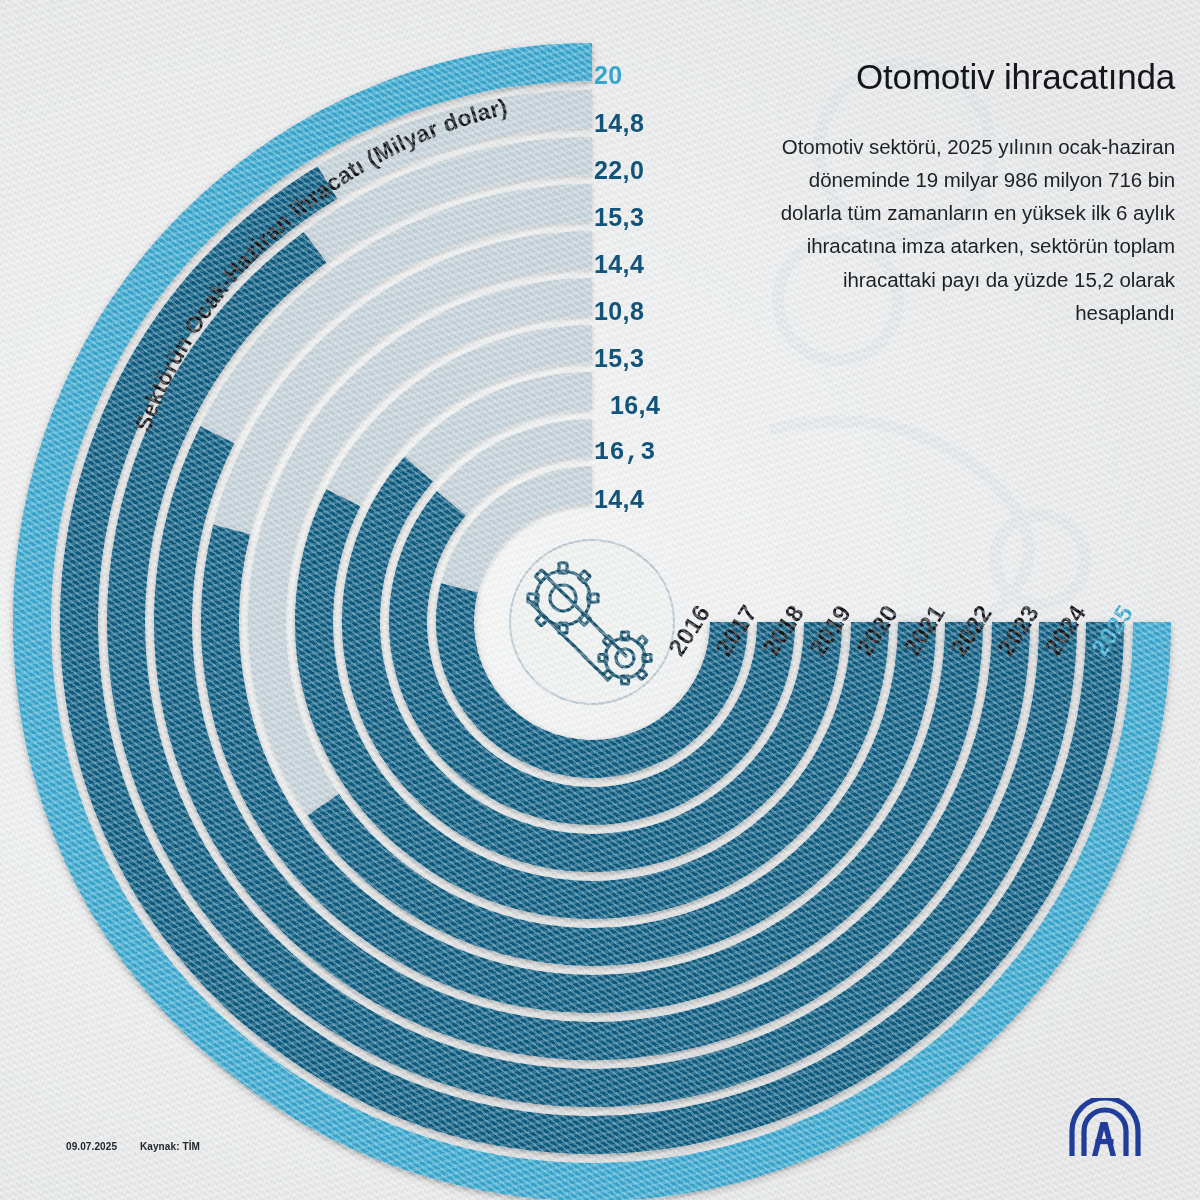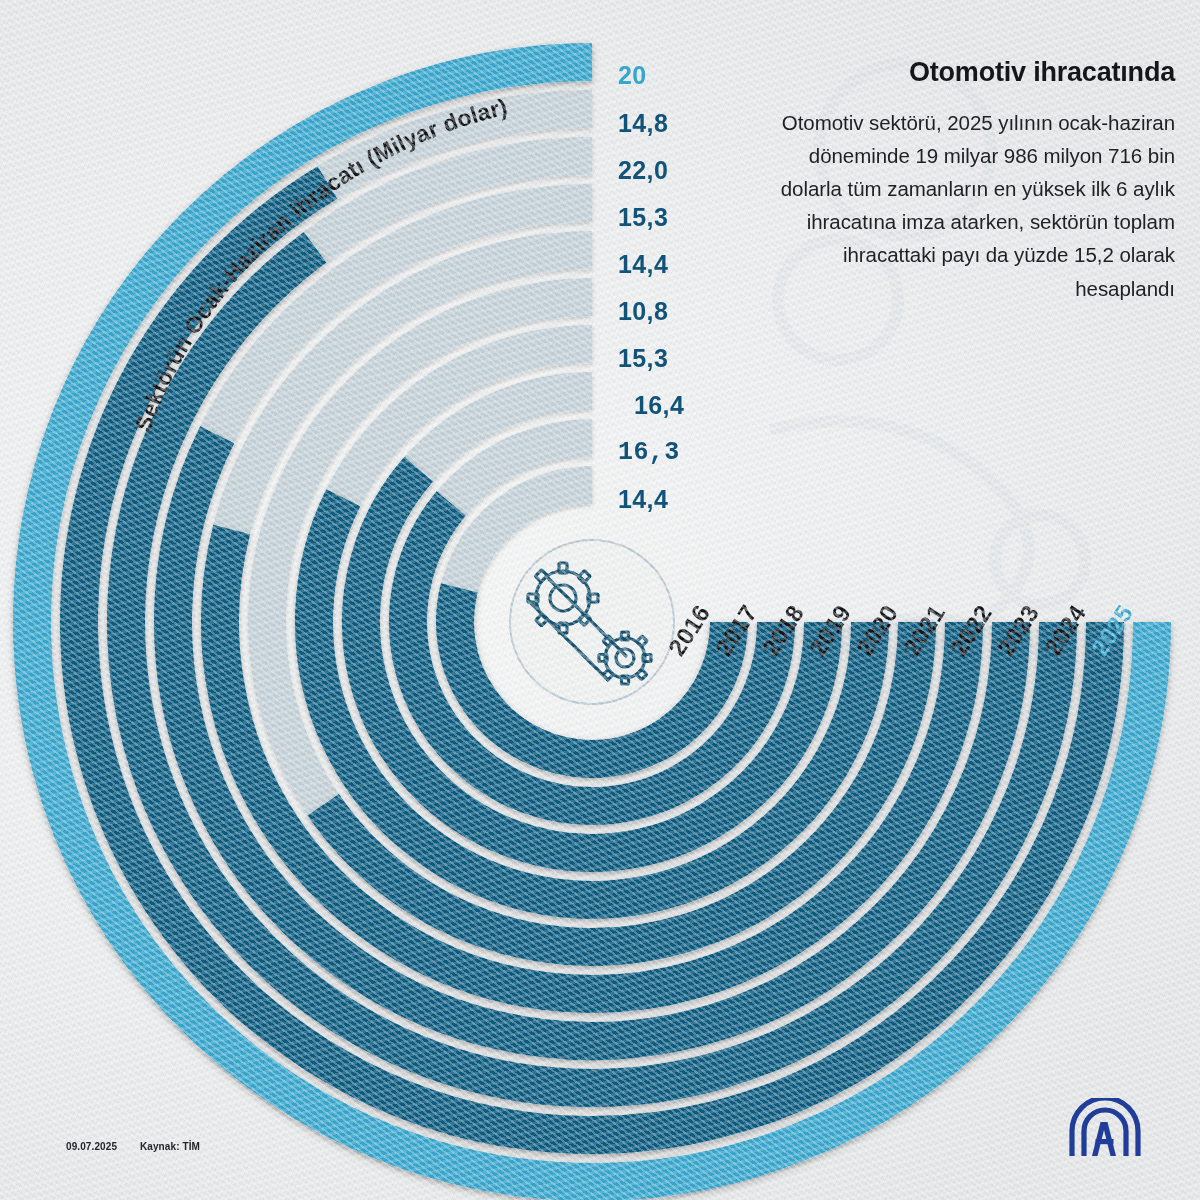--- a/index.html
+++ b/index.html
@@ -29,33 +29,33 @@
     position:absolute;inset:0;pointer-events:none;opacity:.55;
   }
   svg.chart{position:absolute;left:0;top:0;width:1200px;height:1200px;}
 
   
   .right-col{
     position:absolute; left:760px; top:55px; width:415px;
     text-align:right; z-index:6;
   }
   .headline{
-    font-size:27px; font-weight:bold; color:#14161a; line-height:1.28;
+    font-size:35px; font-weight:normal; color:#14161a; line-height:1.28;
     letter-spacing:-.2px;
   }
   .bodytext{
-    margin-top:16px;
+    margin-top:30px;
     font-size:20.5px; color:#1d2024; line-height:1.62; letter-spacing:-.05px;
   }
 
   
   .val-list{position:absolute;left:0;top:0;z-index:7;}
   .val{
     position:absolute; font-size:25px; font-weight:bold; color:#12537a;
-    letter-spacing:.4px; white-space:nowrap;margin-left:24px;
+    letter-spacing:.4px; white-space:nowrap;
   }
   .val.hi{color:#37a6cd;}
 
   
   .footer{
     position:absolute; left:66px; bottom:48px; z-index:8;
     font-size:10px; font-weight:bold; color:#23262a; letter-spacing:.1px;
   }
   .footer span{margin-right:20px;}
   .logo{

